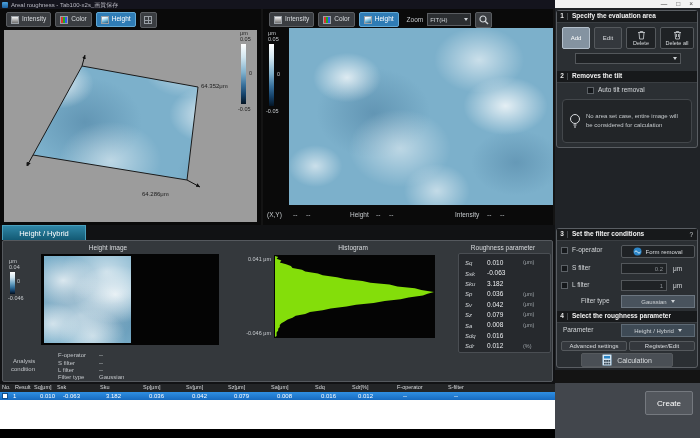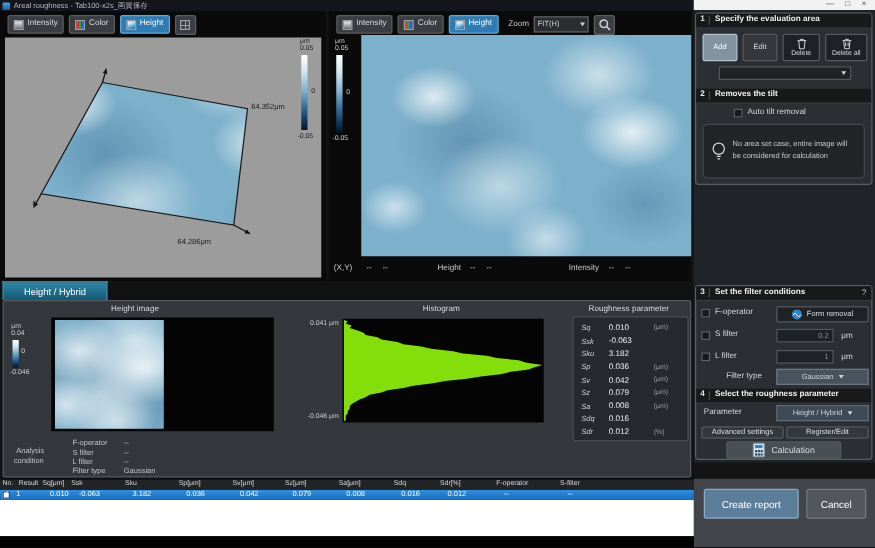--- a/index.html
+++ b/index.html
@@ -308,25 +308,22 @@
           <rect x="2" y="8.7" width="1.8" height="1.8" fill="#3a4a57"></rect>
           <rect x="4.2" y="8.7" width="1.8" height="1.8" fill="#3a4a57"></rect>
           <rect x="6.4" y="8.7" width="1.8" height="1.8" fill="#3a4a57"></rect>
         </svg>
         <span>Calculation</span>
       </div>
     </div>
   </div>
 
   <div class="abs fp">
-    <div class="abs fbtn create" style="left:8px;top:8px;width:76px;">
-      <span>Create report</span>
-    </div>
     <div class="abs fbtn cancel" style="left:90px;top:8px;width:48px;">
-      <span>Cancel</span>
+      <span>Create</span>
     </div>
   </div>
 
   <div class="abs bp">
     <div class="abs tab">
       <span>Height / Hybrid</span>
     </div>
     <div class="abs bpc">
       <span class="abs btitle" style="left:30px;top:4px;width:150px;">Height image</span>
 

